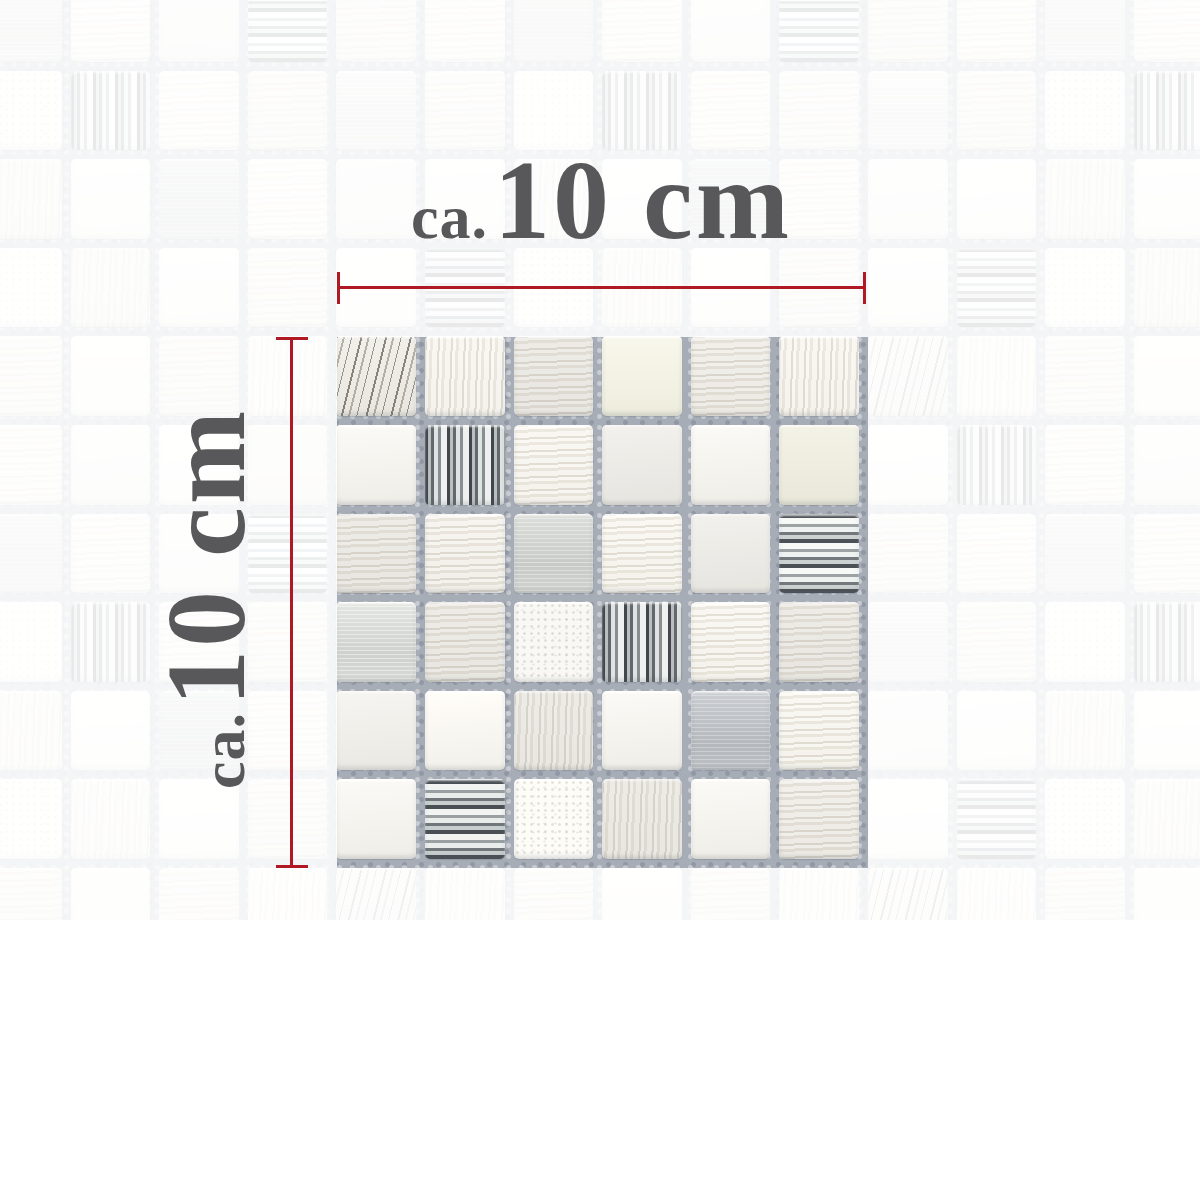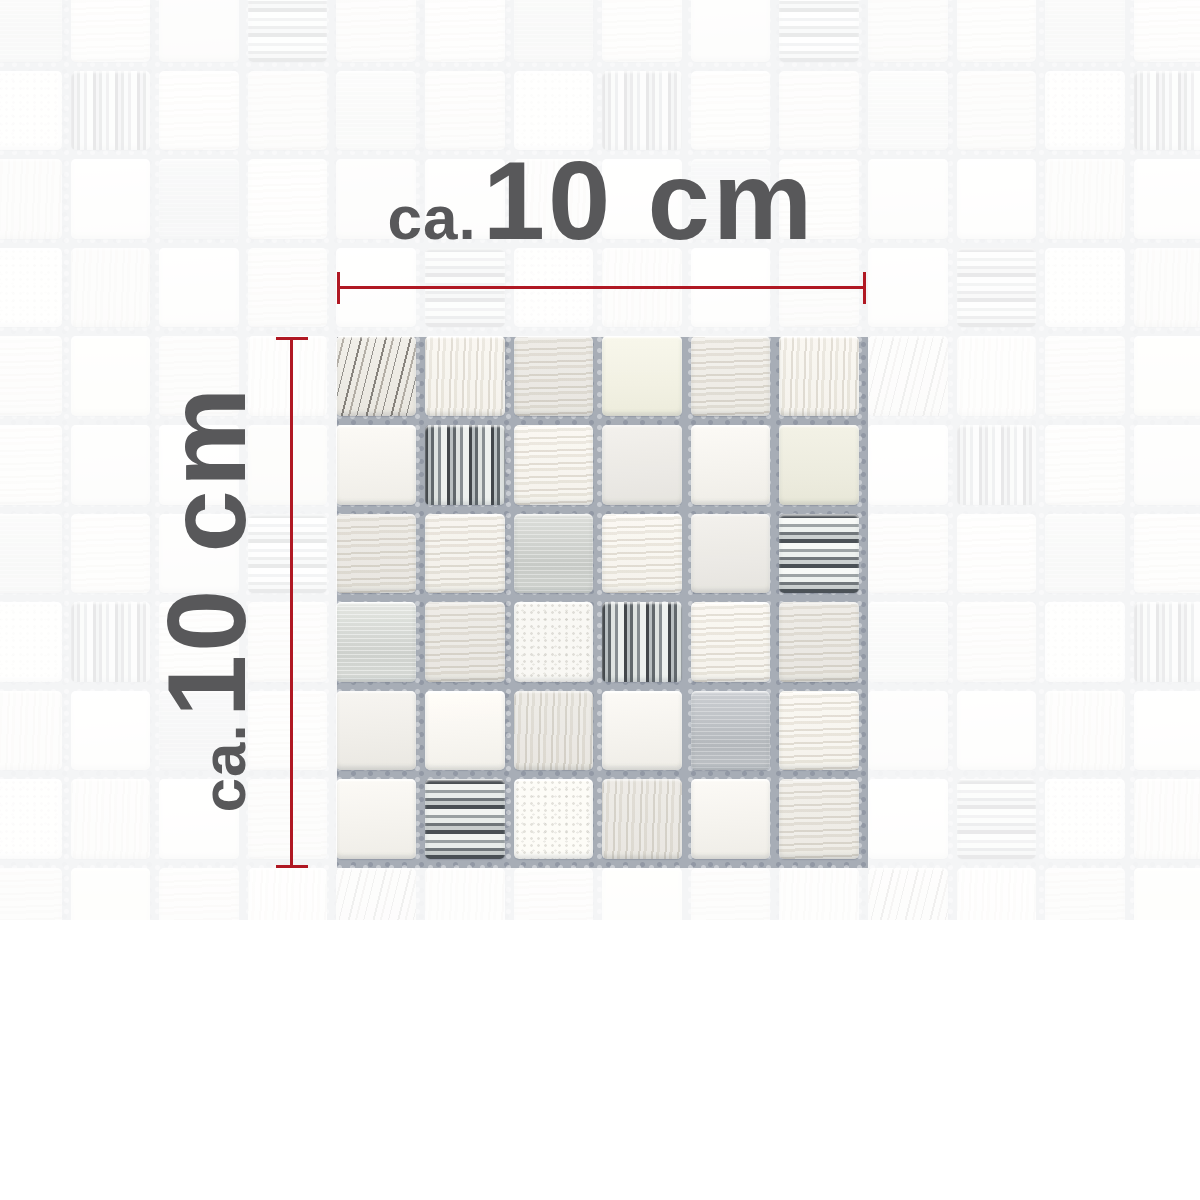--- a/index.html
+++ b/index.html
@@ -1,21 +1,21 @@
 <!DOCTYPE html>
 <html style="--c-red: #b01823; --c-label: #58585a; --grout: #a7adb6; --fade: rgba(255,255,255,0.88);"><head>
 <meta charset="utf-8">
 <style>
   html,body{margin:0;padding:0;}
   body{
     width:1200px;height:1200px;overflow:hidden;background:#ffffff;
     font-family:"Liberation Sans","DejaVu Sans",sans-serif;
     position:relative;
   }
-  .stage{position:absolute;inset:0;width:1200px;height:920px;overflow:hidden;}
+  .stage{position:absolute;inset:0;width:1200px;height:920px;overflow:hidden;font-family:Liberation Serif, serif;}
 
   
   .mosaic{
     position:absolute;left:-18px;top:-18px;
     display:grid;
     grid-template-columns:repeat(14,79.6px);
     grid-template-rows:repeat(14,79.6px);
     gap:9px;
     background-color:var(--grout,#a7adb6);
     background-image:

